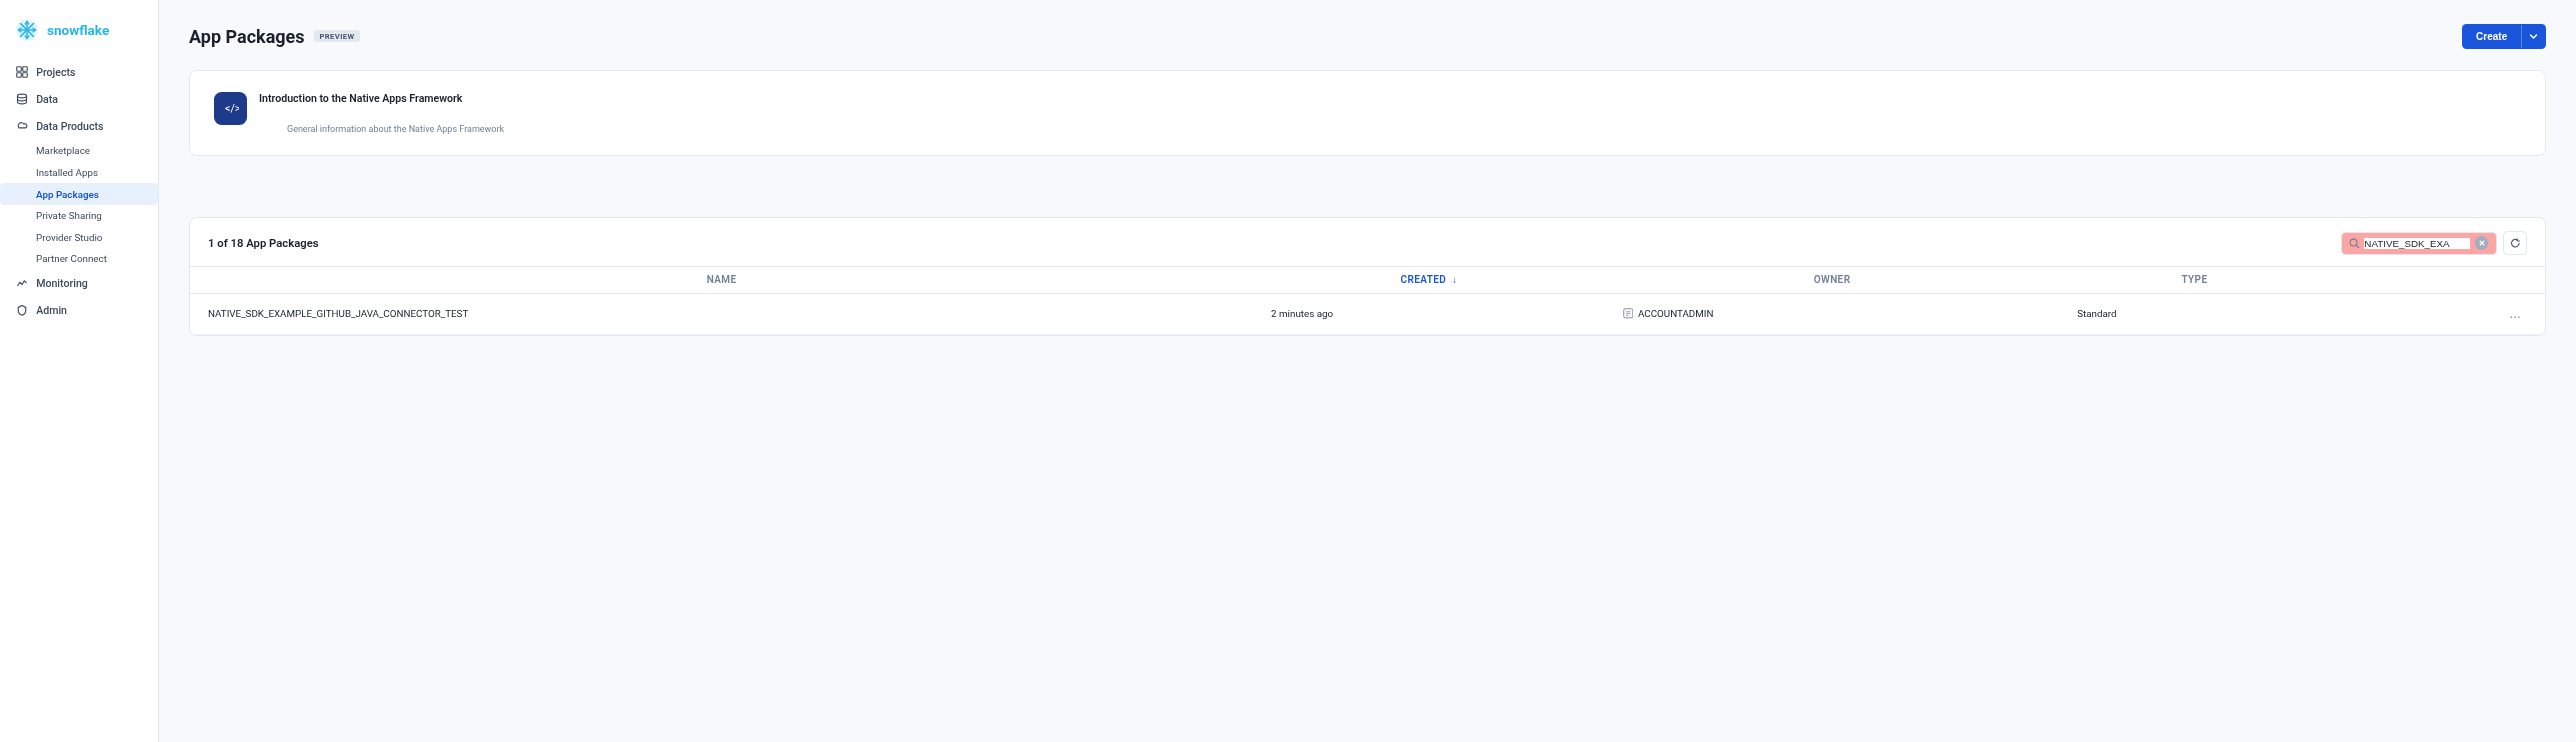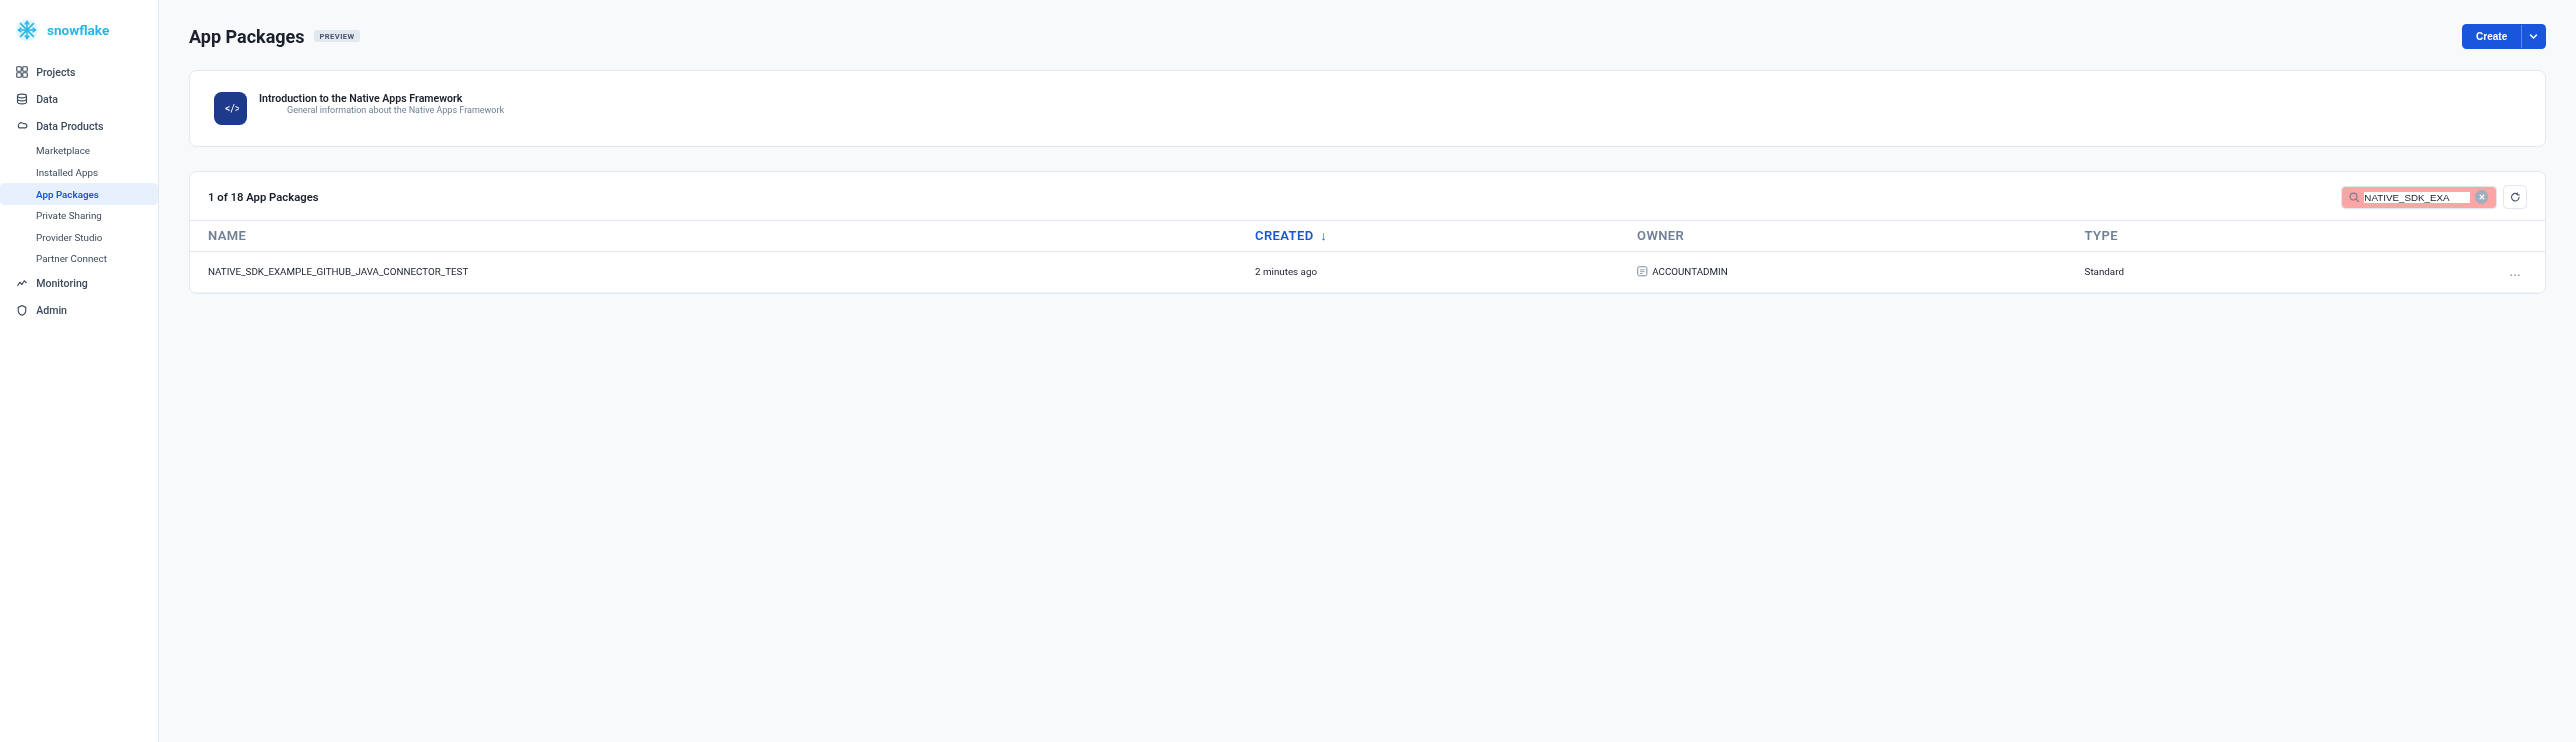--- a/index.html
+++ b/index.html
@@ -151,34 +151,35 @@
       background: #1e3a8a;
       display: flex;
       align-items: center;
       justify-content: center;
       flex-shrink: 0;
     }
     .info-card-body h3 {
       font-size: 10.6px;
       font-weight: 600;
       color: #1a202c;
-      margin-bottom: 0;
+      margin-bottom: 19px;
     }
     .info-card-body p {
       font-size: 9px;
       color: #718096;
       padding-left: 28px;
     }
 
     
     .table-section {
       background: #fff;
       border: 0.8px solid #e2e8f0;
       border-radius: 7.6px;
       overflow: hidden;
+      margin-top: 37px;
     }
     .table-header {
       display: flex;
       align-items: center;
       justify-content: space-between;
       padding: 13.6px 18px 10.6px;
       border-bottom: 0.8px solid #e2e8f0;
     }
     .table-title {
       font-size: 11.3px;
@@ -235,23 +236,23 @@
 
     
     table {
       width: 100%;
       border-collapse: collapse;
     }
     thead tr {
       border-bottom: 0.8px solid #e2e8f0;
     }
     th {
-      text-align: left;
+      text-align: center;
       padding: 7.6px 18px;
-      font-size: 13px;
+      font-size: 10px;
       font-weight: 600;
       color: #718096;
       letter-spacing: 0.4px;
       text-transform: uppercase;
     }
     th.sortable {
       color: #1a56db;
       cursor: pointer;
     }
     th.sortable .sort-arrow {

